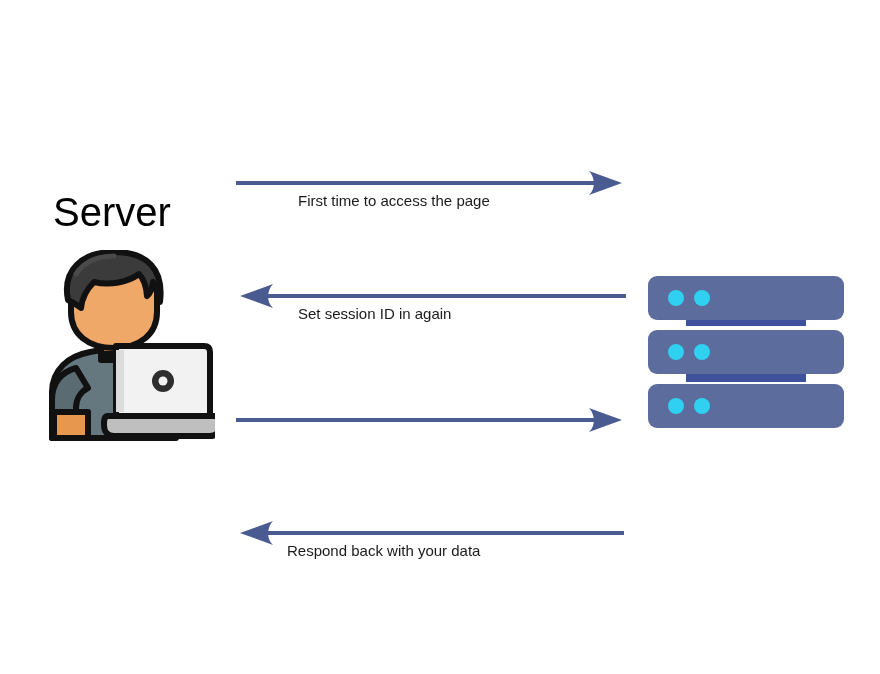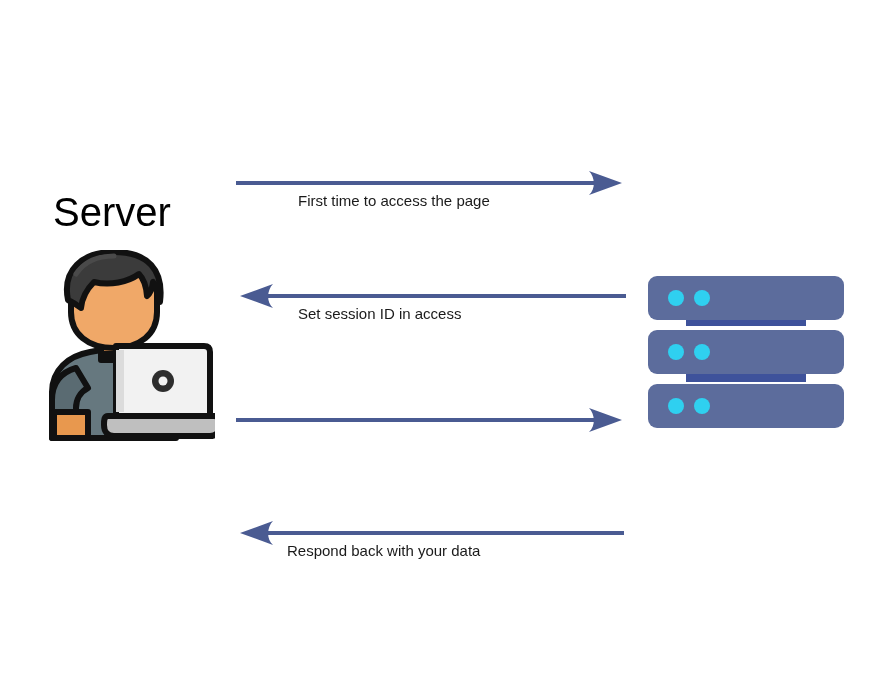--- a/index.html
+++ b/index.html
@@ -142,21 +142,21 @@
       <circle cx="56" cy="134" r="8" fill="#2FD0F0"></circle>
     </g>
   </svg>
 
   <div class="msg-label" id="label-1">First time to access the page</div>
   <svg class="arrow-svg" id="arrow-1" width="390" height="26" viewBox="0 0 390 26">
     <line x1="0" y1="13" x2="361" y2="13" stroke="#4A5B92" stroke-width="4"></line>
     <path d="M386 13 L353 1 C359 7 360 19 353 25 Z" fill="#4A5B92"></path>
   </svg>
 
-  <div class="msg-label" id="label-2">Set session ID in access</div>
+  <div class="msg-label" id="label-2">Set session ID in again</div>
   <svg class="arrow-svg" id="arrow-2" width="390" height="26" viewBox="0 0 390 26">
     <line x1="29" y1="13" x2="390" y2="13" stroke="#4A5B92" stroke-width="4"></line>
     <path d="M4 13 L37 1 C31 7 30 19 37 25 Z" fill="#4A5B92"></path>
   </svg>
 
   <svg class="arrow-svg" id="arrow-3" width="390" height="26" viewBox="0 0 390 26">
     <line x1="0" y1="13" x2="361" y2="13" stroke="#4A5B92" stroke-width="4"></line>
     <path d="M386 13 L353 1 C359 7 360 19 353 25 Z" fill="#4A5B92"></path>
   </svg>
 

